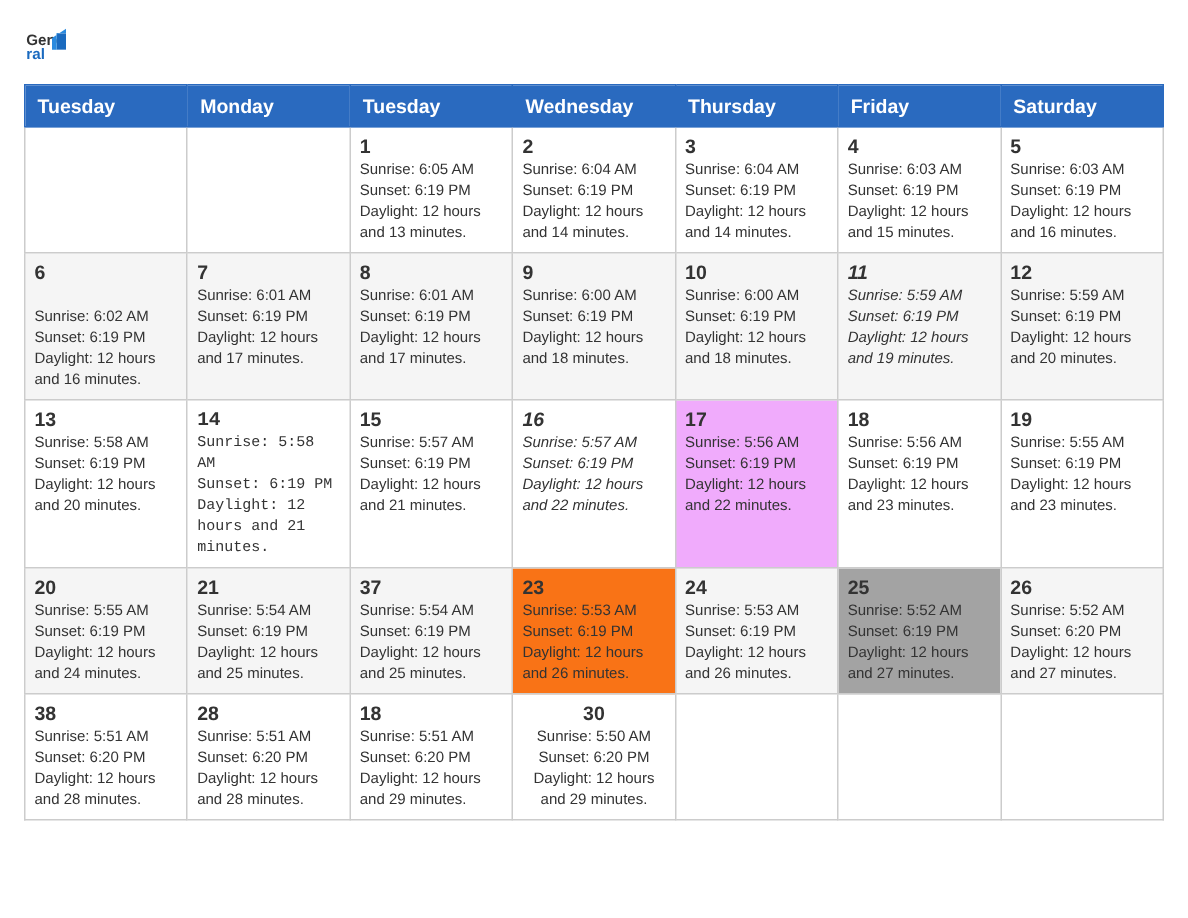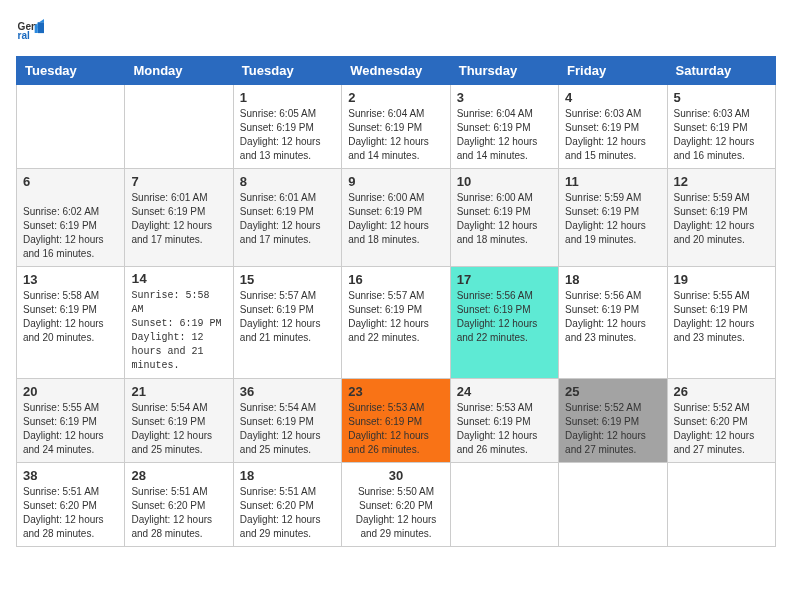--- a/index.html
+++ b/index.html
@@ -175,21 +175,21 @@
           <div class="day-info" style="white-space: pre-line;">Sunrise: 6:00 AM
 Sunset: 6:19 PM
 Daylight: 12 hours and 18 minutes.</div>
         </td>
         <td style="background-color: rgb(245, 245, 245);">
           <span class="day-number">10</span>
           <div class="day-info" style="white-space: pre-line;">Sunrise: 6:00 AM
 Sunset: 6:19 PM
 Daylight: 12 hours and 18 minutes.</div>
         </td>
-        <td style="background-color: rgb(245, 245, 245);">
+        <td style="background-color: rgb(245, 245, 245); font-style: italic;">
           <span class="day-number">11</span>
           <div class="day-info" style="white-space: pre-line;">Sunrise: 5:59 AM
 Sunset: 6:19 PM
 Daylight: 12 hours and 19 minutes.</div>
         </td>
         <td style="background-color: rgb(245, 245, 245);">
           <span class="day-number">12</span>
           <div class="day-info" style="white-space: pre-line;">Sunrise: 5:59 AM
 Sunset: 6:19 PM
 Daylight: 12 hours and 20 minutes.</div>
@@ -207,27 +207,27 @@
           <div class="day-info" style="white-space: pre-line;">Sunrise: 5:58 AM
 Sunset: 6:19 PM
 Daylight: 12 hours and 21 minutes.</div>
         </td>
         <td style="background-color: rgb(255, 255, 255);">
           <span class="day-number">15</span>
           <div class="day-info" style="white-space: pre-line;">Sunrise: 5:57 AM
 Sunset: 6:19 PM
 Daylight: 12 hours and 21 minutes.</div>
         </td>
-        <td style="background-color: rgb(255, 255, 255);">
+        <td style="background-color: rgb(255, 255, 255); font-style: italic;">
           <span class="day-number">16</span>
           <div class="day-info" style="white-space: pre-line;">Sunrise: 5:57 AM
 Sunset: 6:19 PM
 Daylight: 12 hours and 22 minutes.</div>
         </td>
-        <td style="background-color: #5eead4; margin-left: 20px;">
+        <td style="background-color: #f0abfc; margin-left: 20px;">
           <span class="day-number">17</span>
           <div class="day-info" style="white-space: pre-line;">Sunrise: 5:56 AM
 Sunset: 6:19 PM
 Daylight: 12 hours and 22 minutes.</div>
         </td>
         <td style="background-color: rgb(255, 255, 255);">
           <span class="day-number">18</span>
           <div class="day-info" style="white-space: pre-line;">Sunrise: 5:56 AM
 Sunset: 6:19 PM
 Daylight: 12 hours and 23 minutes.</div>
@@ -246,21 +246,21 @@
 Sunset: 6:19 PM
 Daylight: 12 hours and 24 minutes.</div>
         </td>
         <td style="background-color: rgb(245, 245, 245);">
           <span class="day-number">21</span>
           <div class="day-info" style="white-space: pre-line;">Sunrise: 5:54 AM
 Sunset: 6:19 PM
 Daylight: 12 hours and 25 minutes.</div>
         </td>
         <td style="background-color: rgb(245, 245, 245);">
-          <span class="day-number">36</span>
+          <span class="day-number">37</span>
           <div class="day-info" style="white-space: pre-line;">Sunrise: 5:54 AM
 Sunset: 6:19 PM
 Daylight: 12 hours and 25 minutes.</div>
         </td>
         <td style="background-color: #f97316;">
           <span class="day-number">23</span>
           <div class="day-info" style="white-space: pre-line;">Sunrise: 5:53 AM
 Sunset: 6:19 PM
 Daylight: 12 hours and 26 minutes.</div>
         </td>

